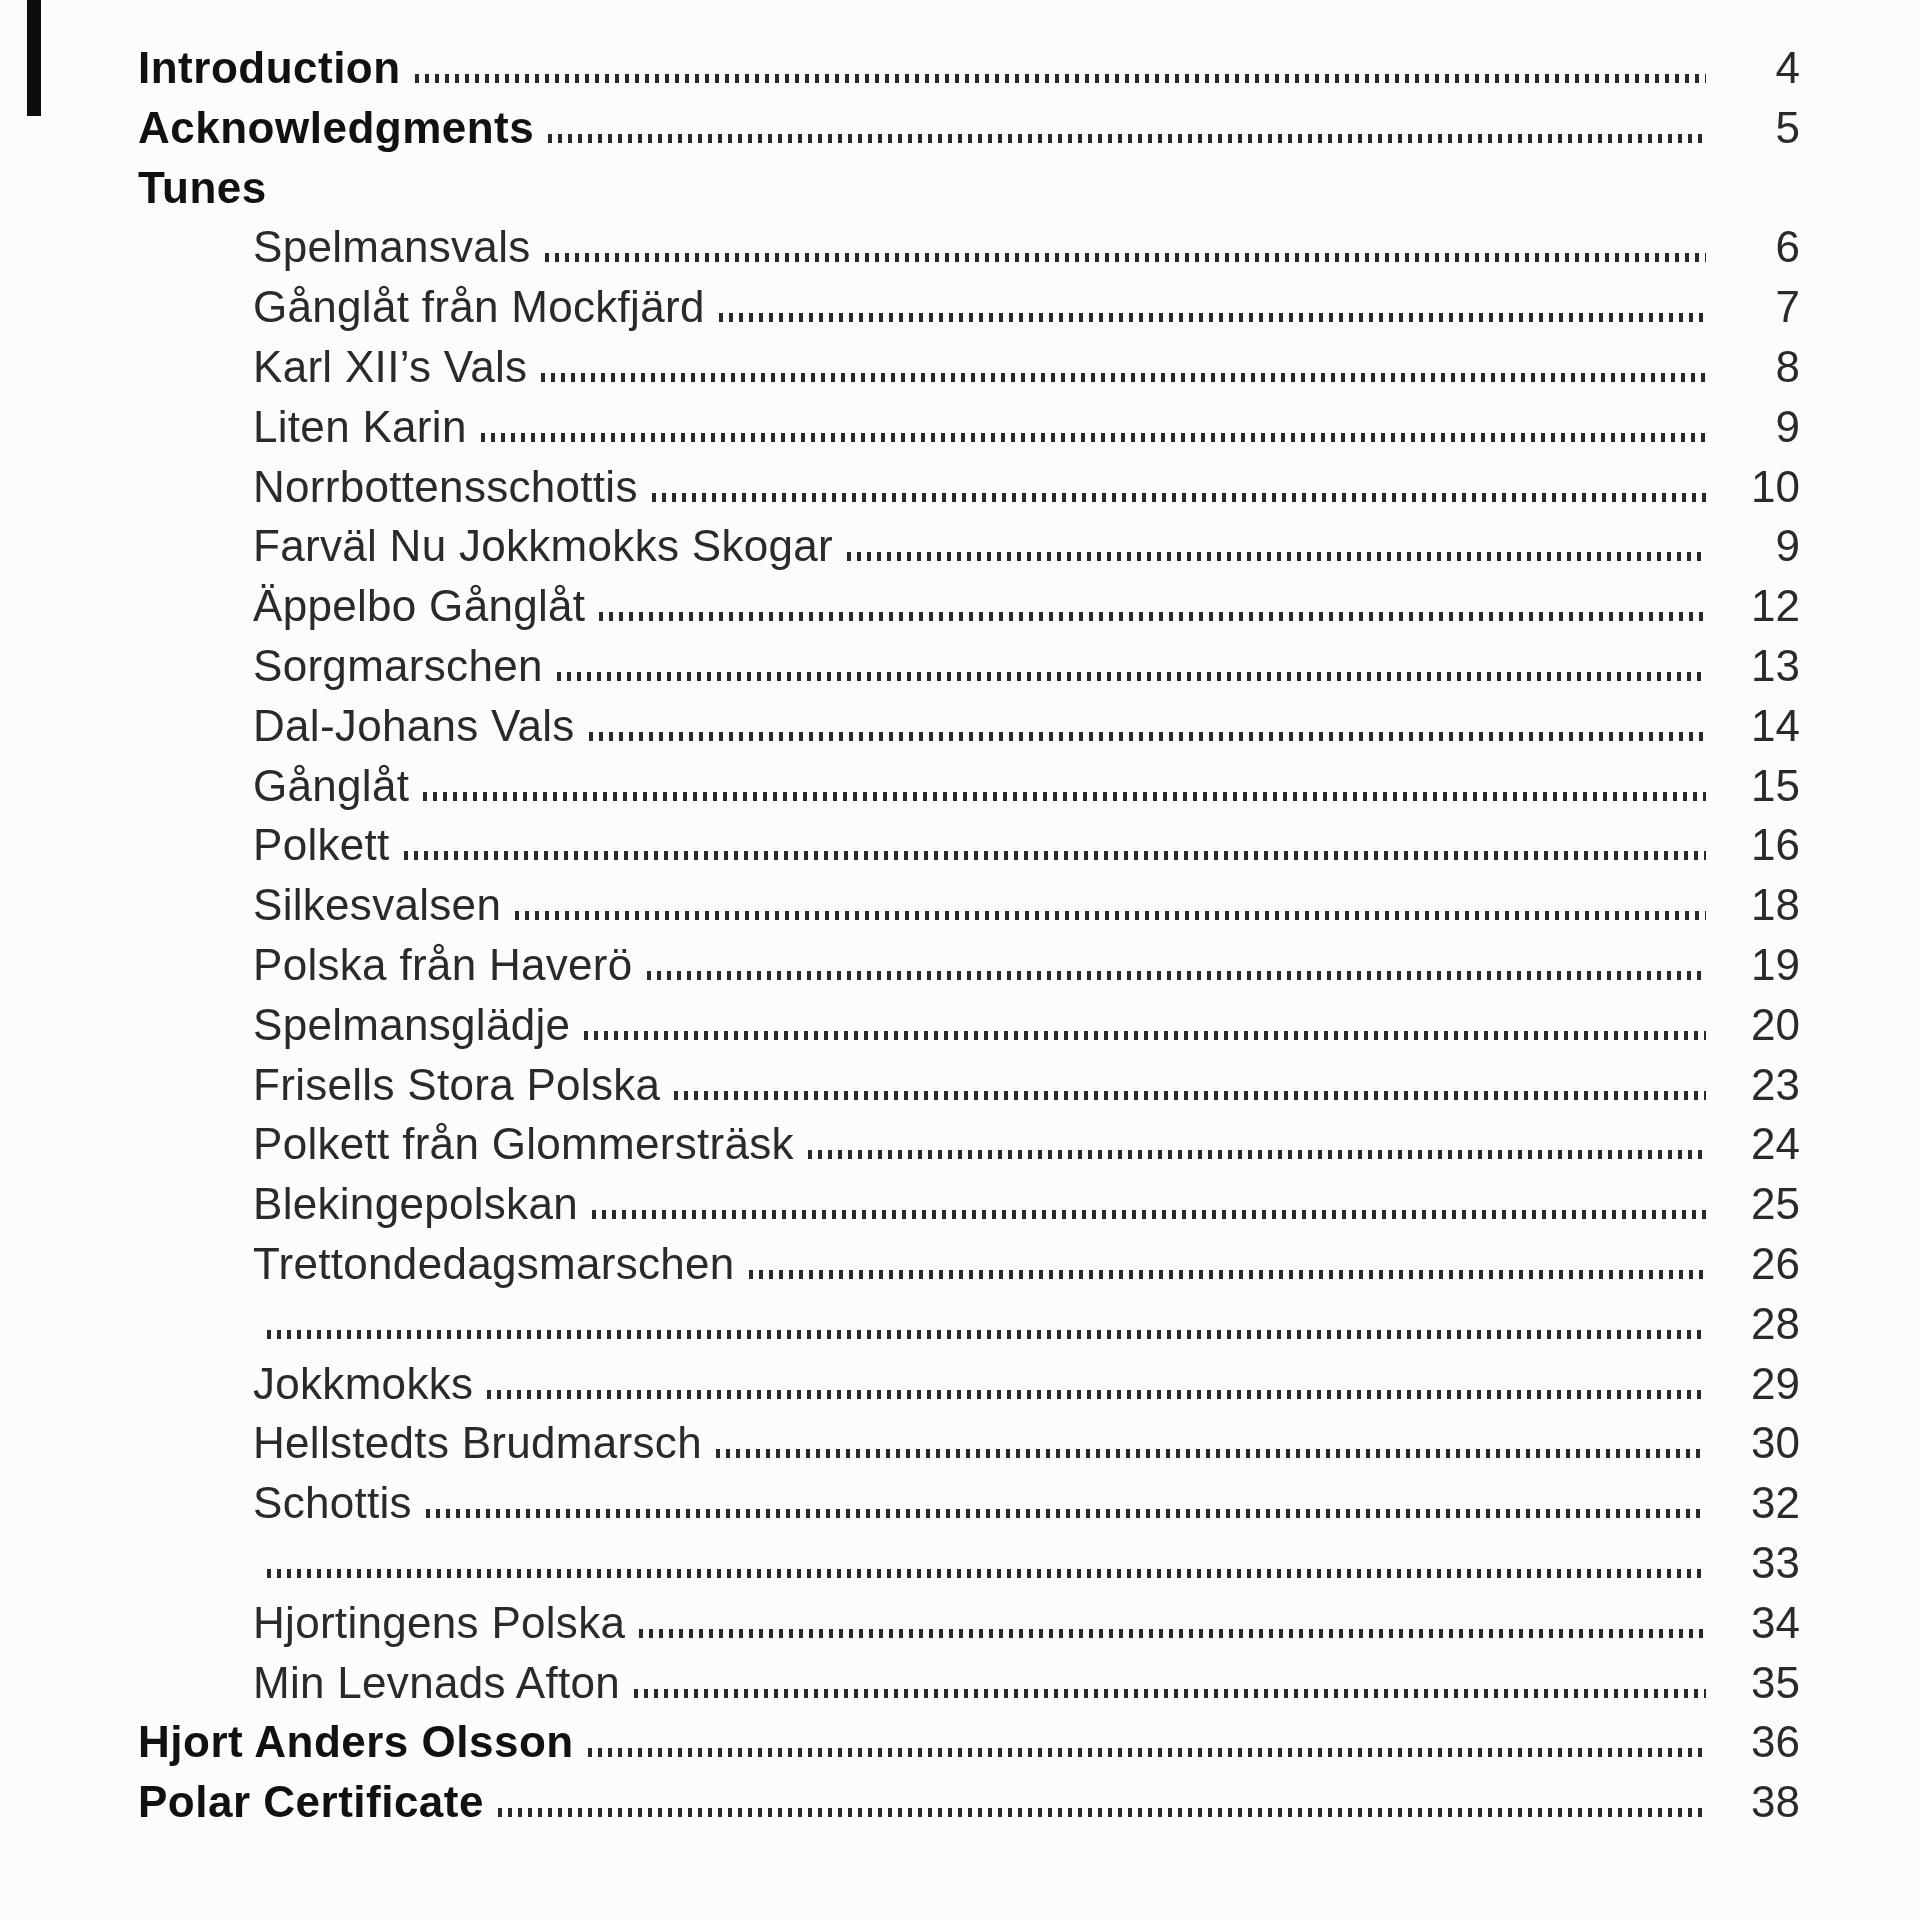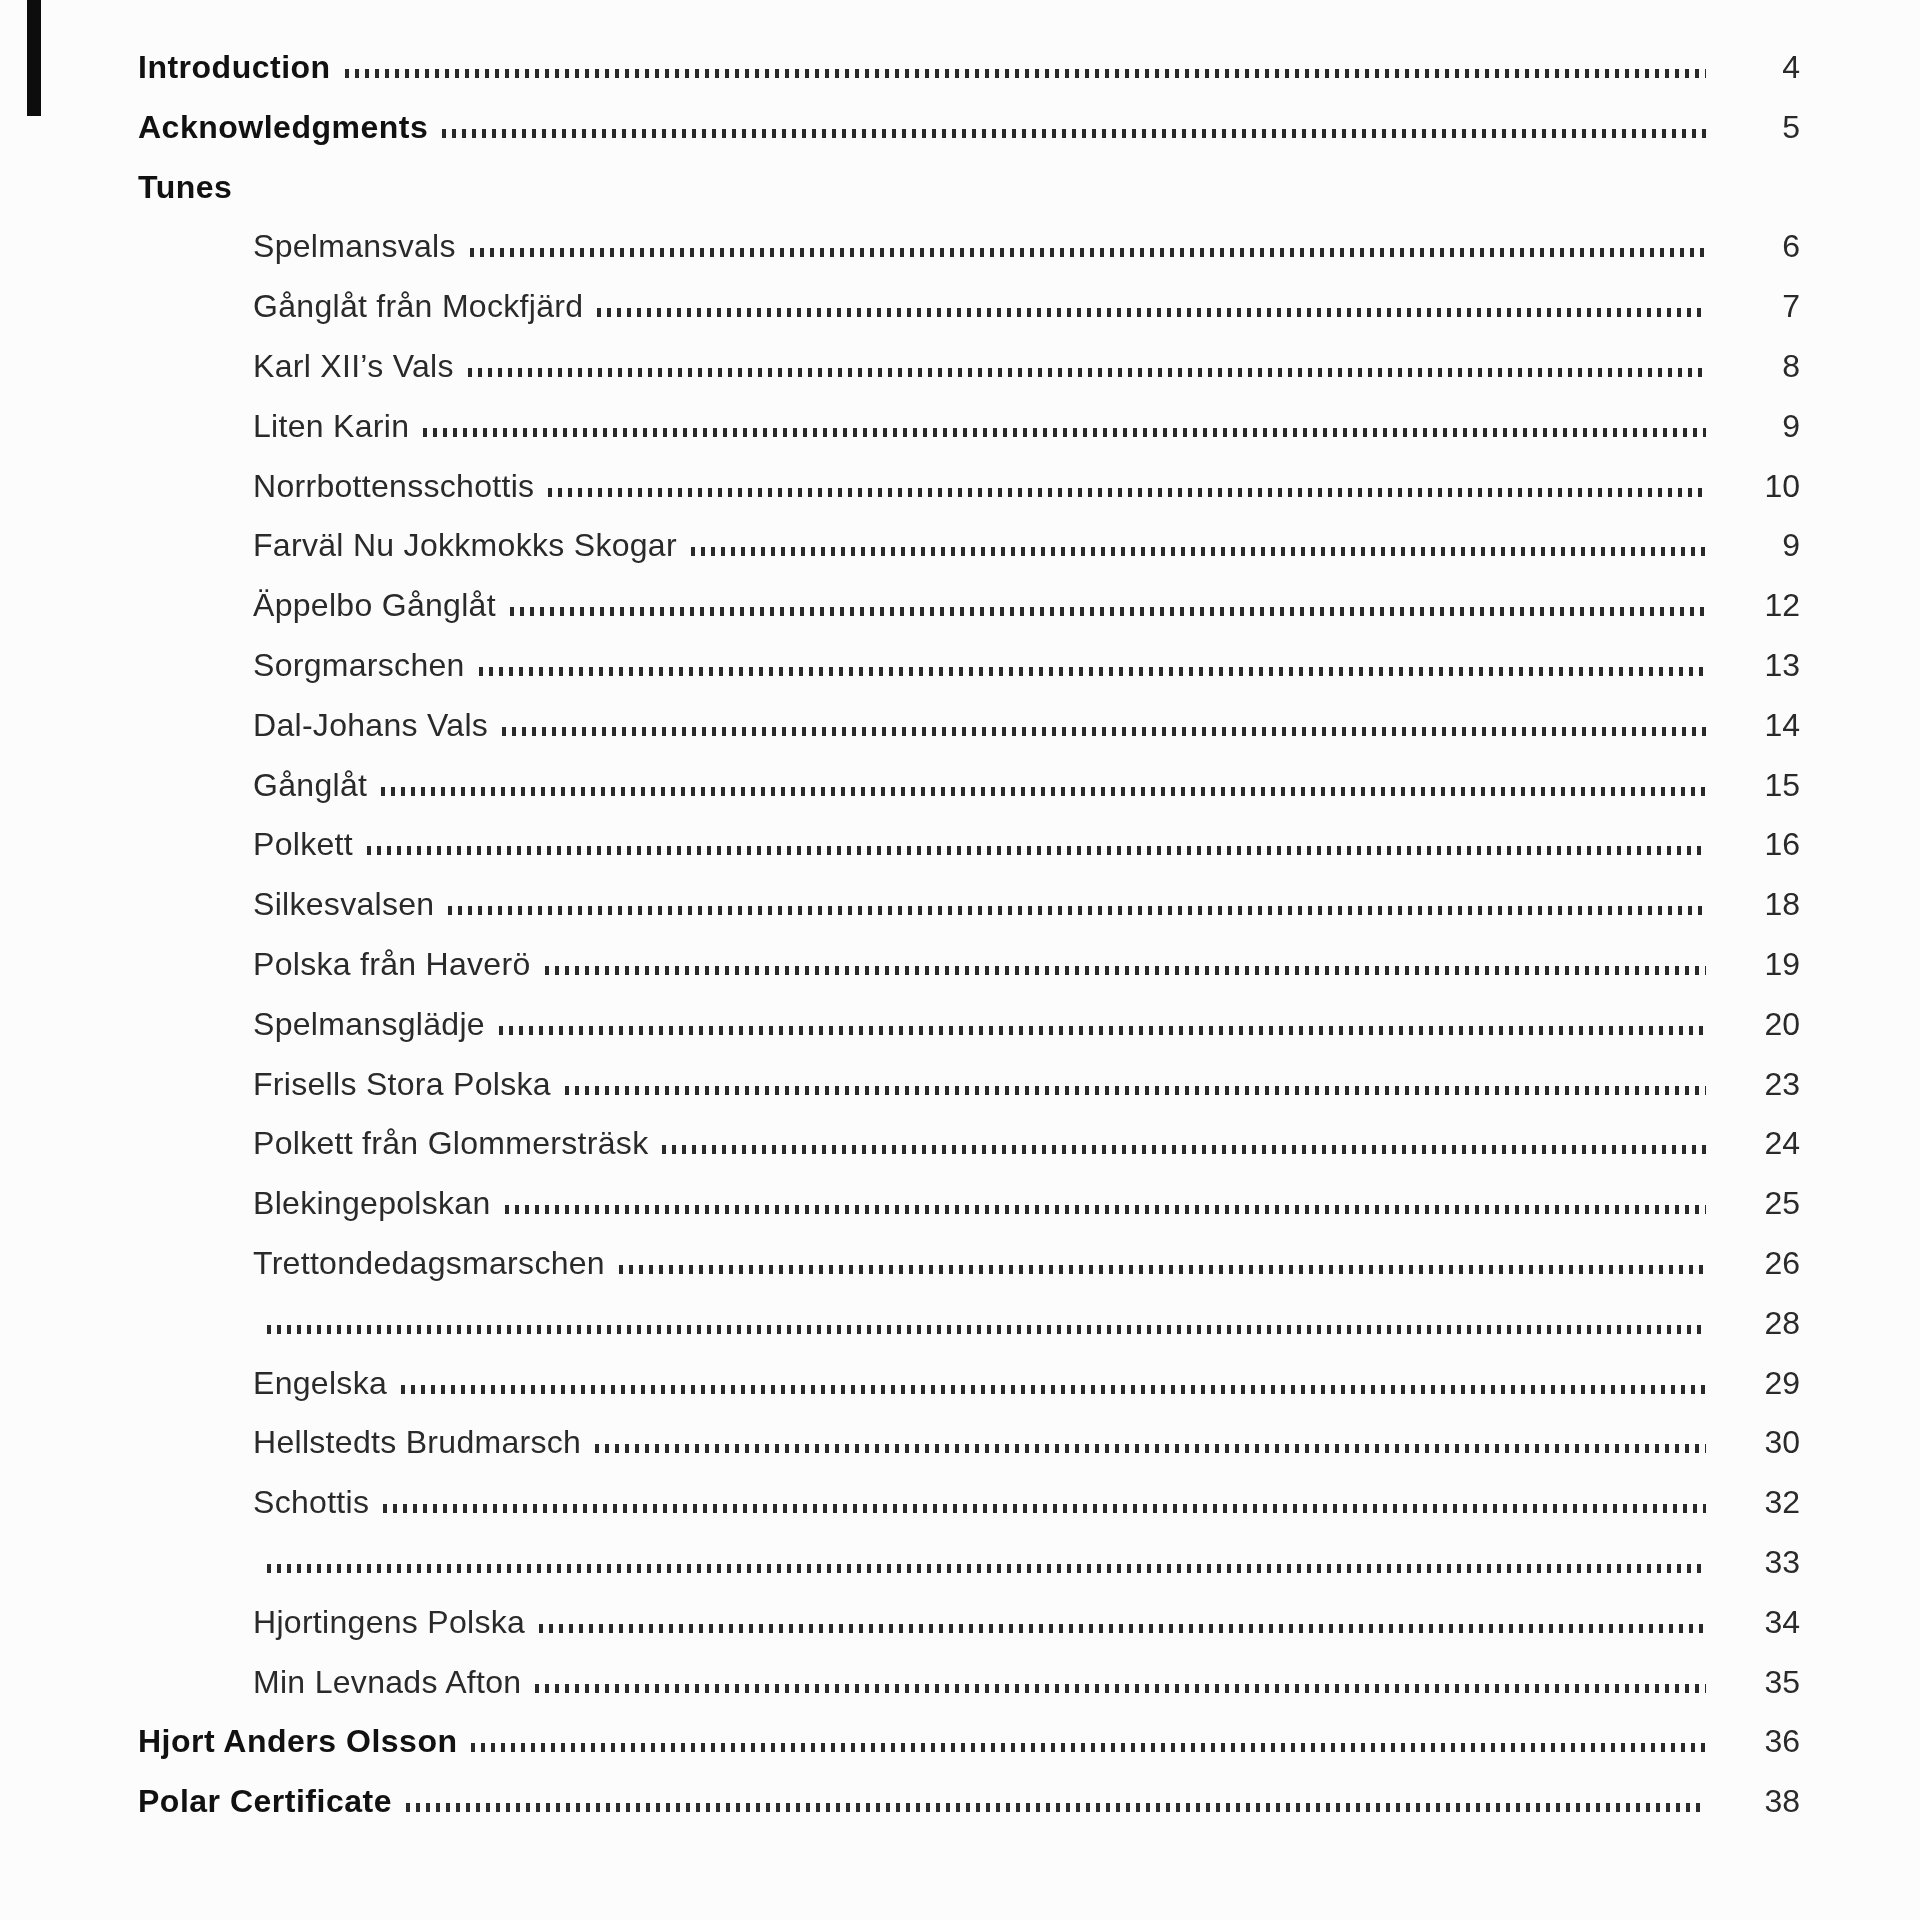--- a/index.html
+++ b/index.html
@@ -28,21 +28,21 @@
   }
   .toc-list {
     display: block;
   }
   .row {
     display: flex;
     align-items: baseline;
     height: 59.8px;
     line-height: 59.8px;
     padding-right: 120px;
-    font-size: 32px;
+    font-size: 44px;
     white-space: nowrap;
   }
   .row.section {
     padding-left: 138px;
     font-weight: 700;
     color: #111111;
     letter-spacing: 0.5px;
   }
   .row.tune {
     padding-left: 253px;
@@ -191,21 +191,21 @@
       <div class="row tune">
     <span class="label">Trettondedagsmarschen</span>
     <span class="leader"></span>
     <span class="pagenum">26</span>
   </div>
       <div class="row tune">
     <span class="leader"></span>
     <span class="pagenum">28</span>
   </div>
       <div class="row tune">
-    <span class="label">Engelska</span>
+    <span class="label">Jokkmokks</span>
     <span class="leader"></span>
     <span class="pagenum">29</span>
   </div>
       <div class="row tune">
     <span class="label">Hellstedts Brudmarsch</span>
     <span class="leader"></span>
     <span class="pagenum">30</span>
   </div>
       <div class="row tune">
     <span class="label">Schottis</span>

